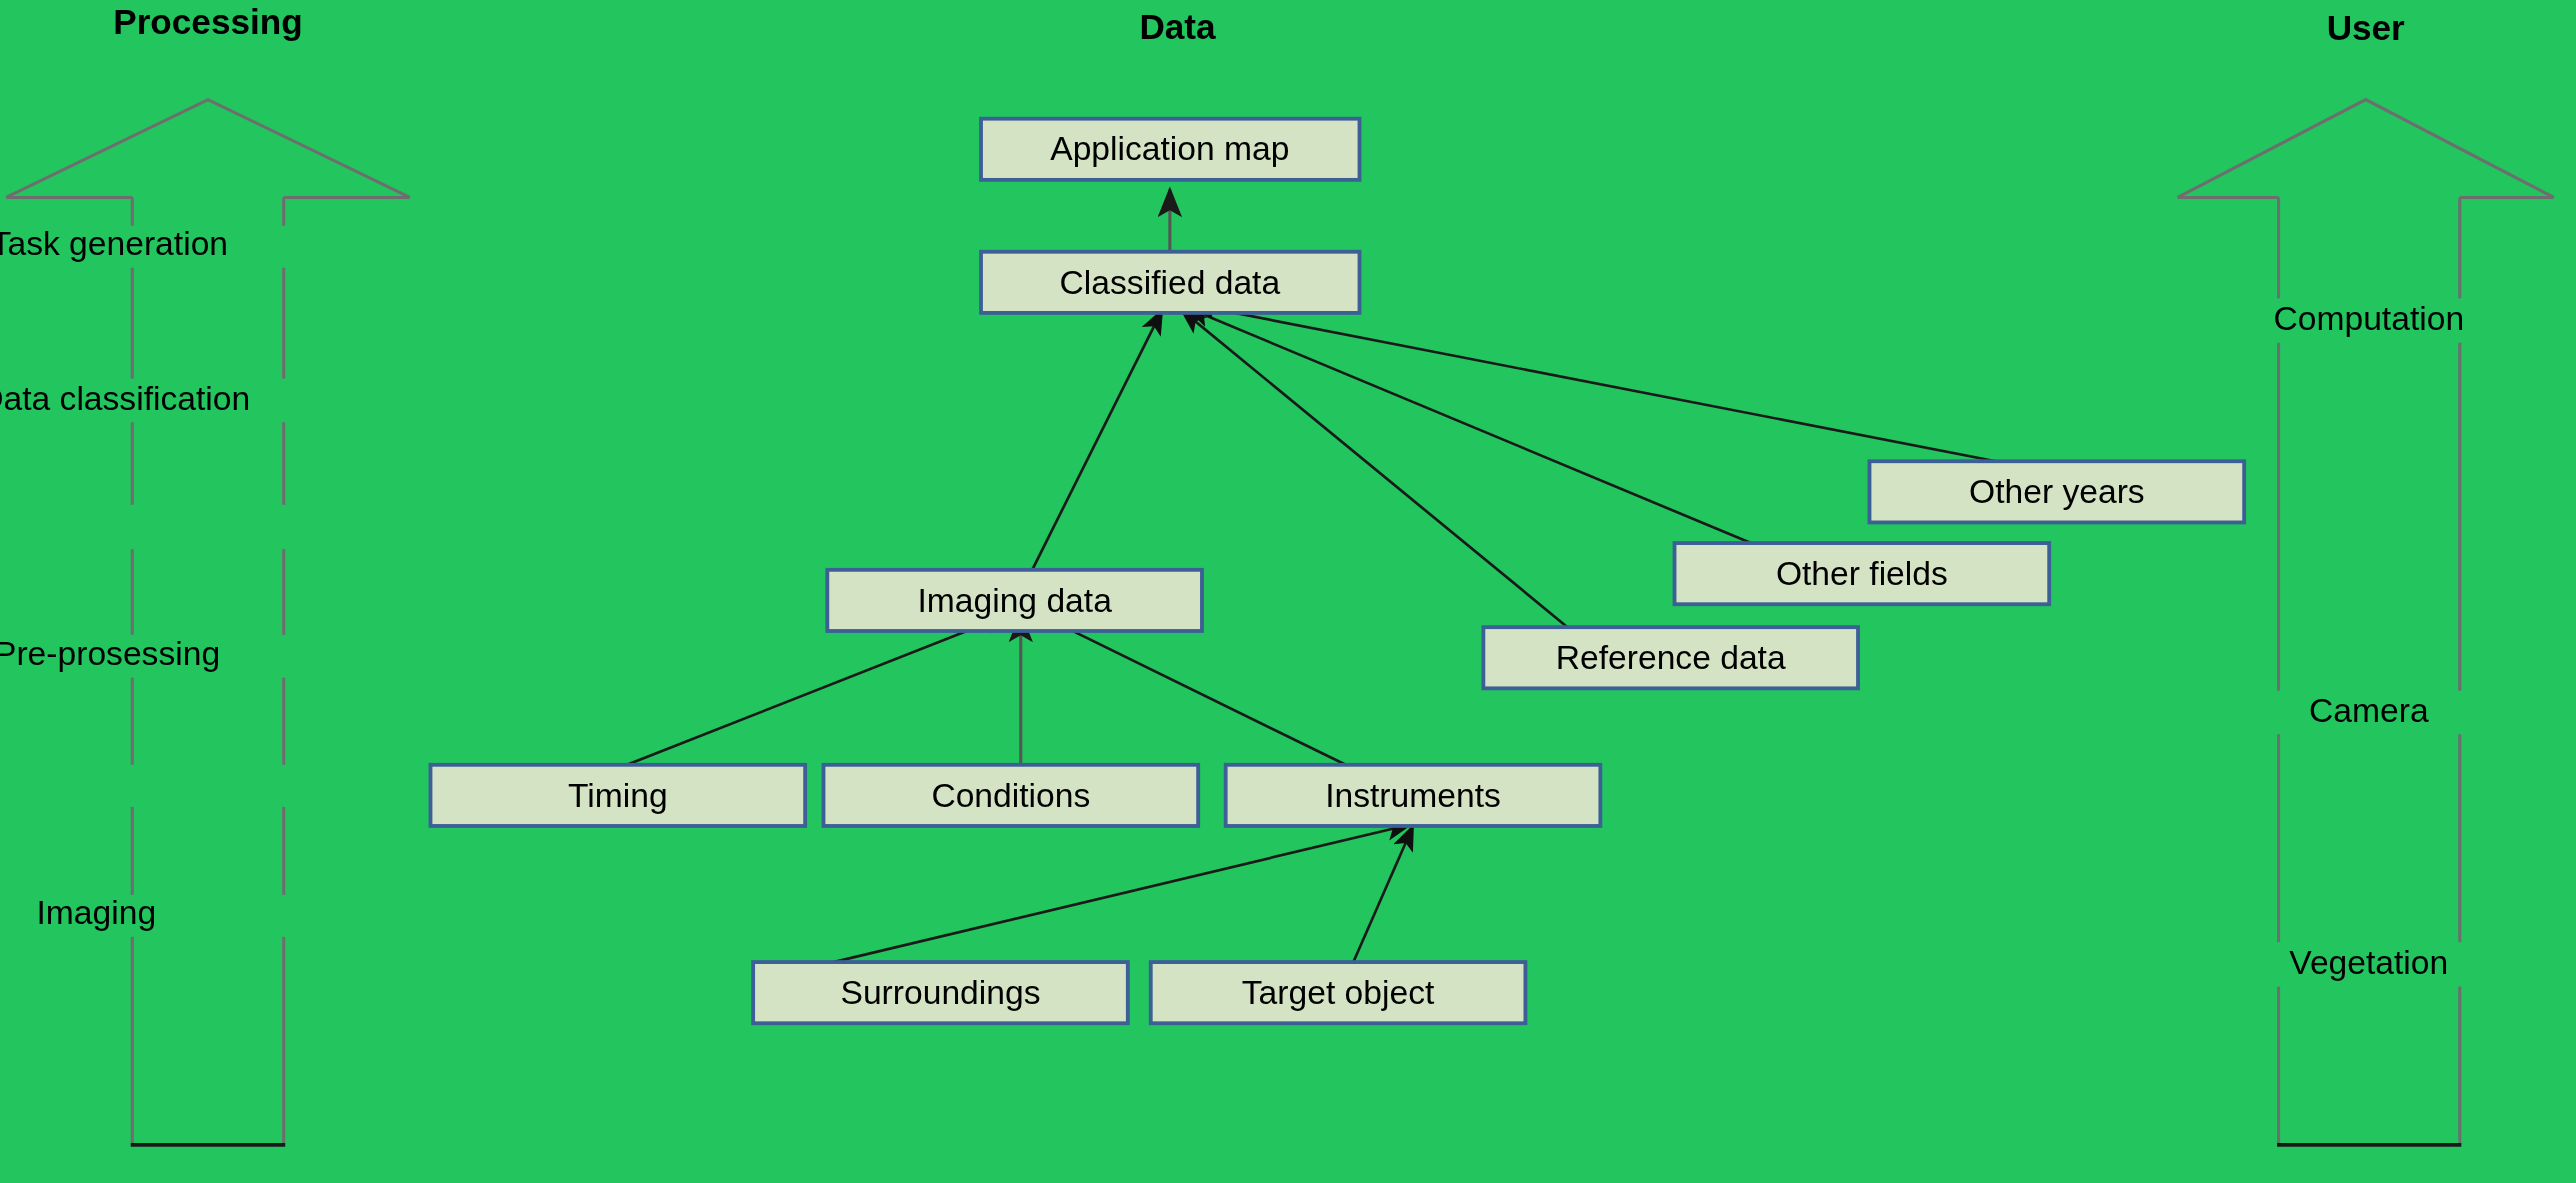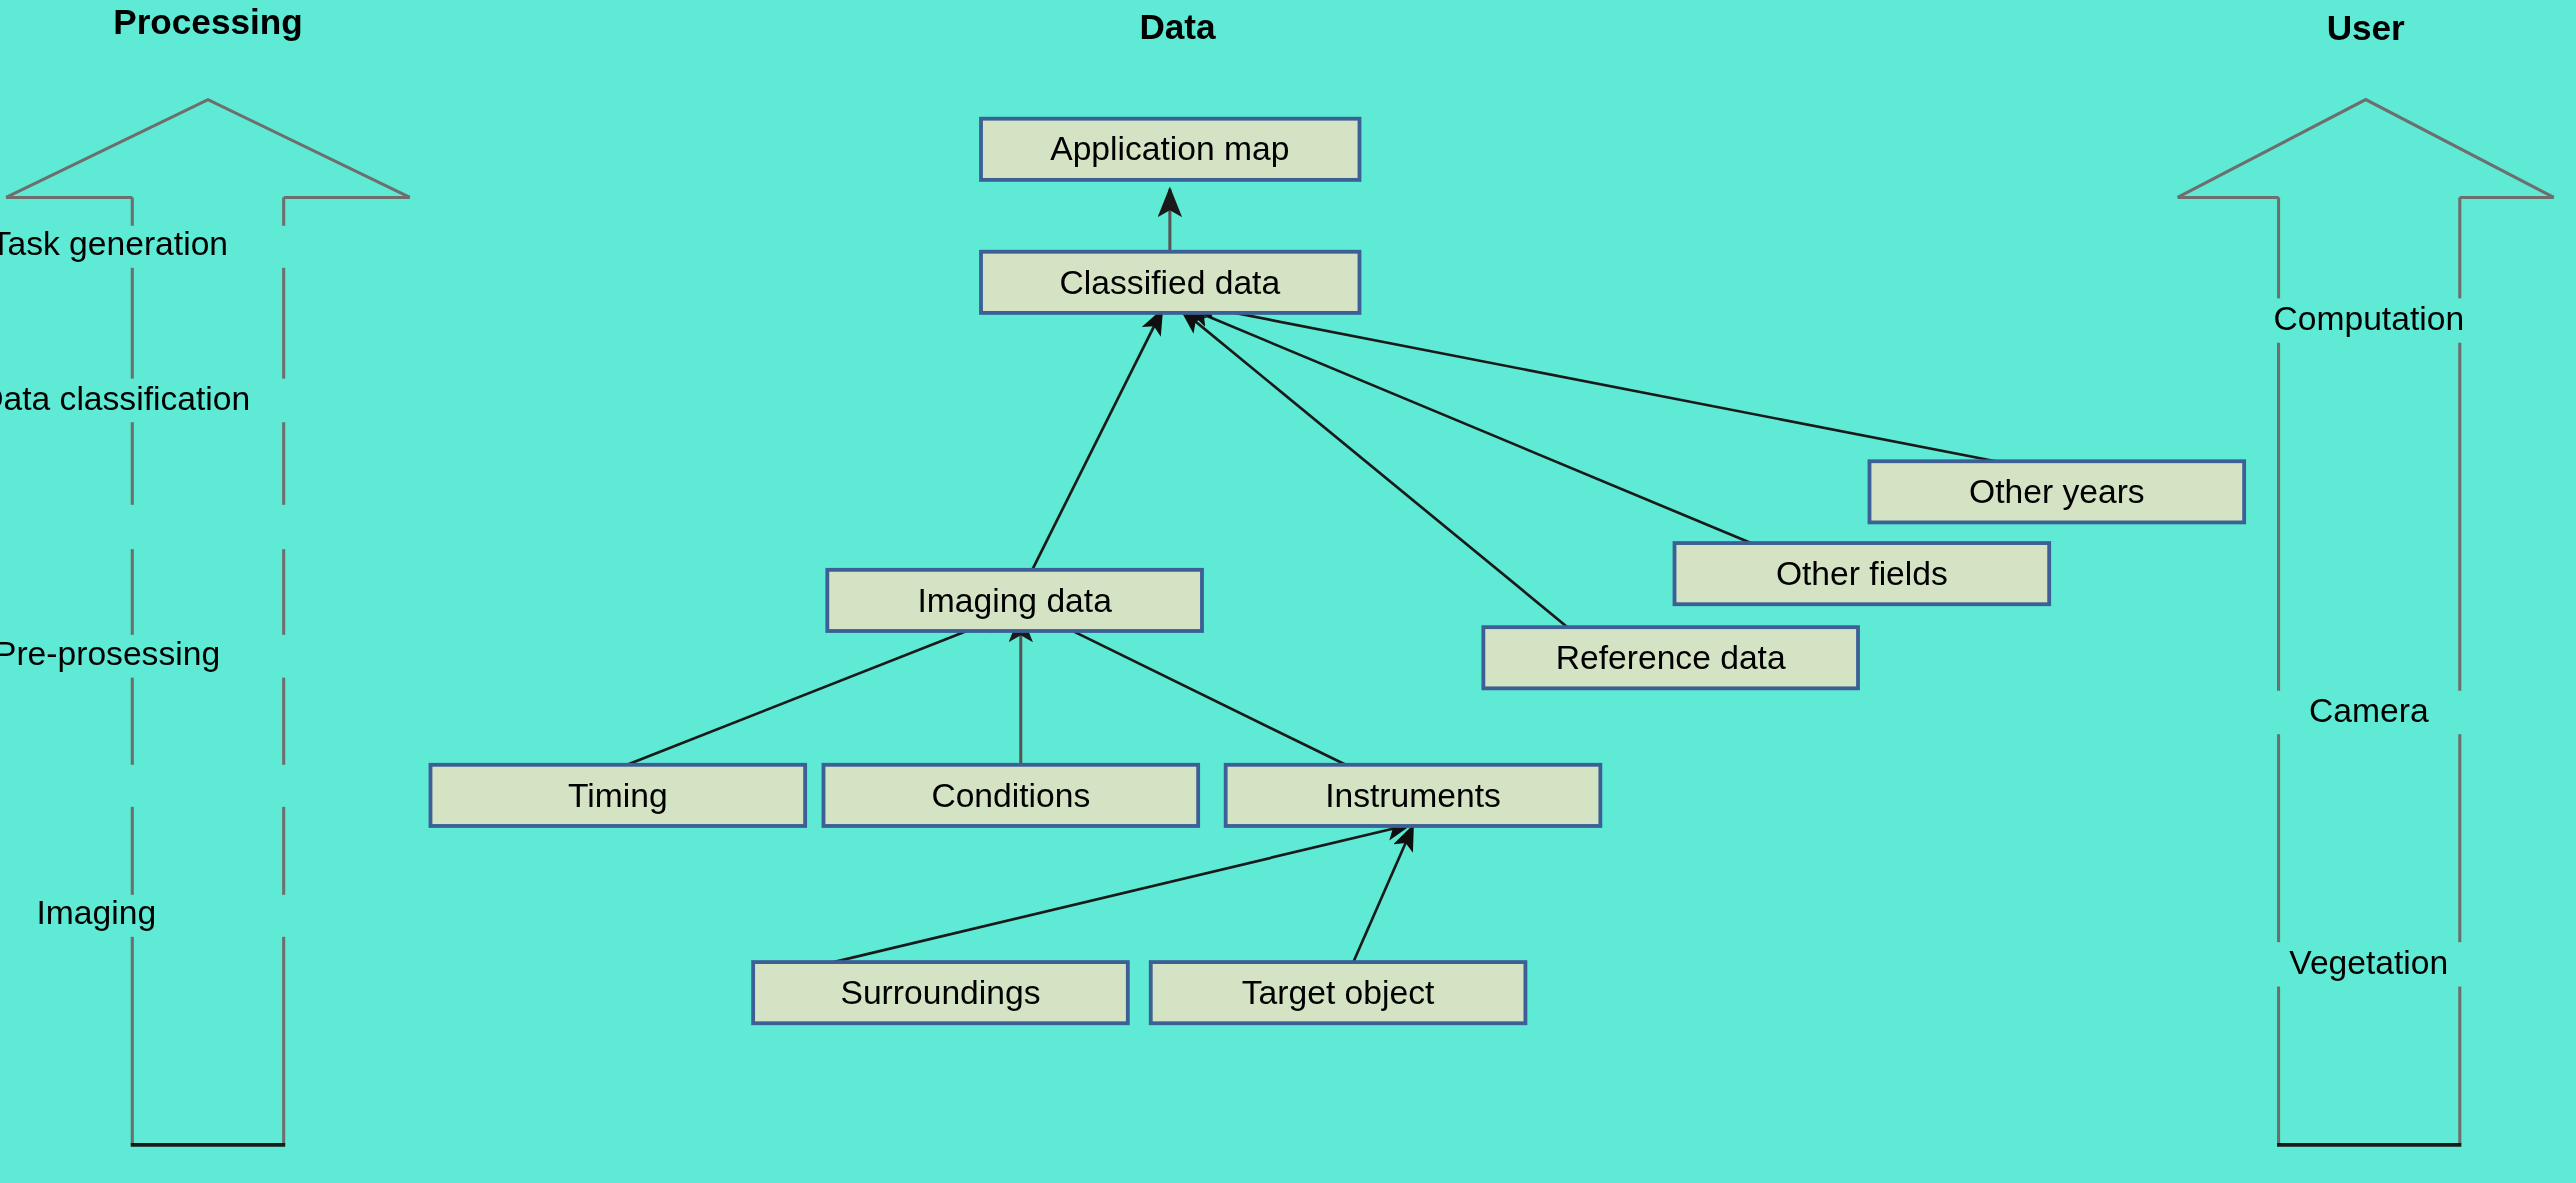--- a/index.html
+++ b/index.html
@@ -8,21 +8,21 @@
     padding: 0;
     background: #ffffff;
   }
   body {
     font-family: "Liberation Sans", sans-serif;
   }
   #diagram-root {
     position: relative;
     width: 2576px;
     height: 1184px;
-    background: #5eead4;
+    background: #22c55e;
     overflow: hidden;
   }
   #diagram-svg {
     position: absolute;
     top: 0;
     left: 0;
     width: 2576px;
     height: 1184px;
     display: block;
   }

